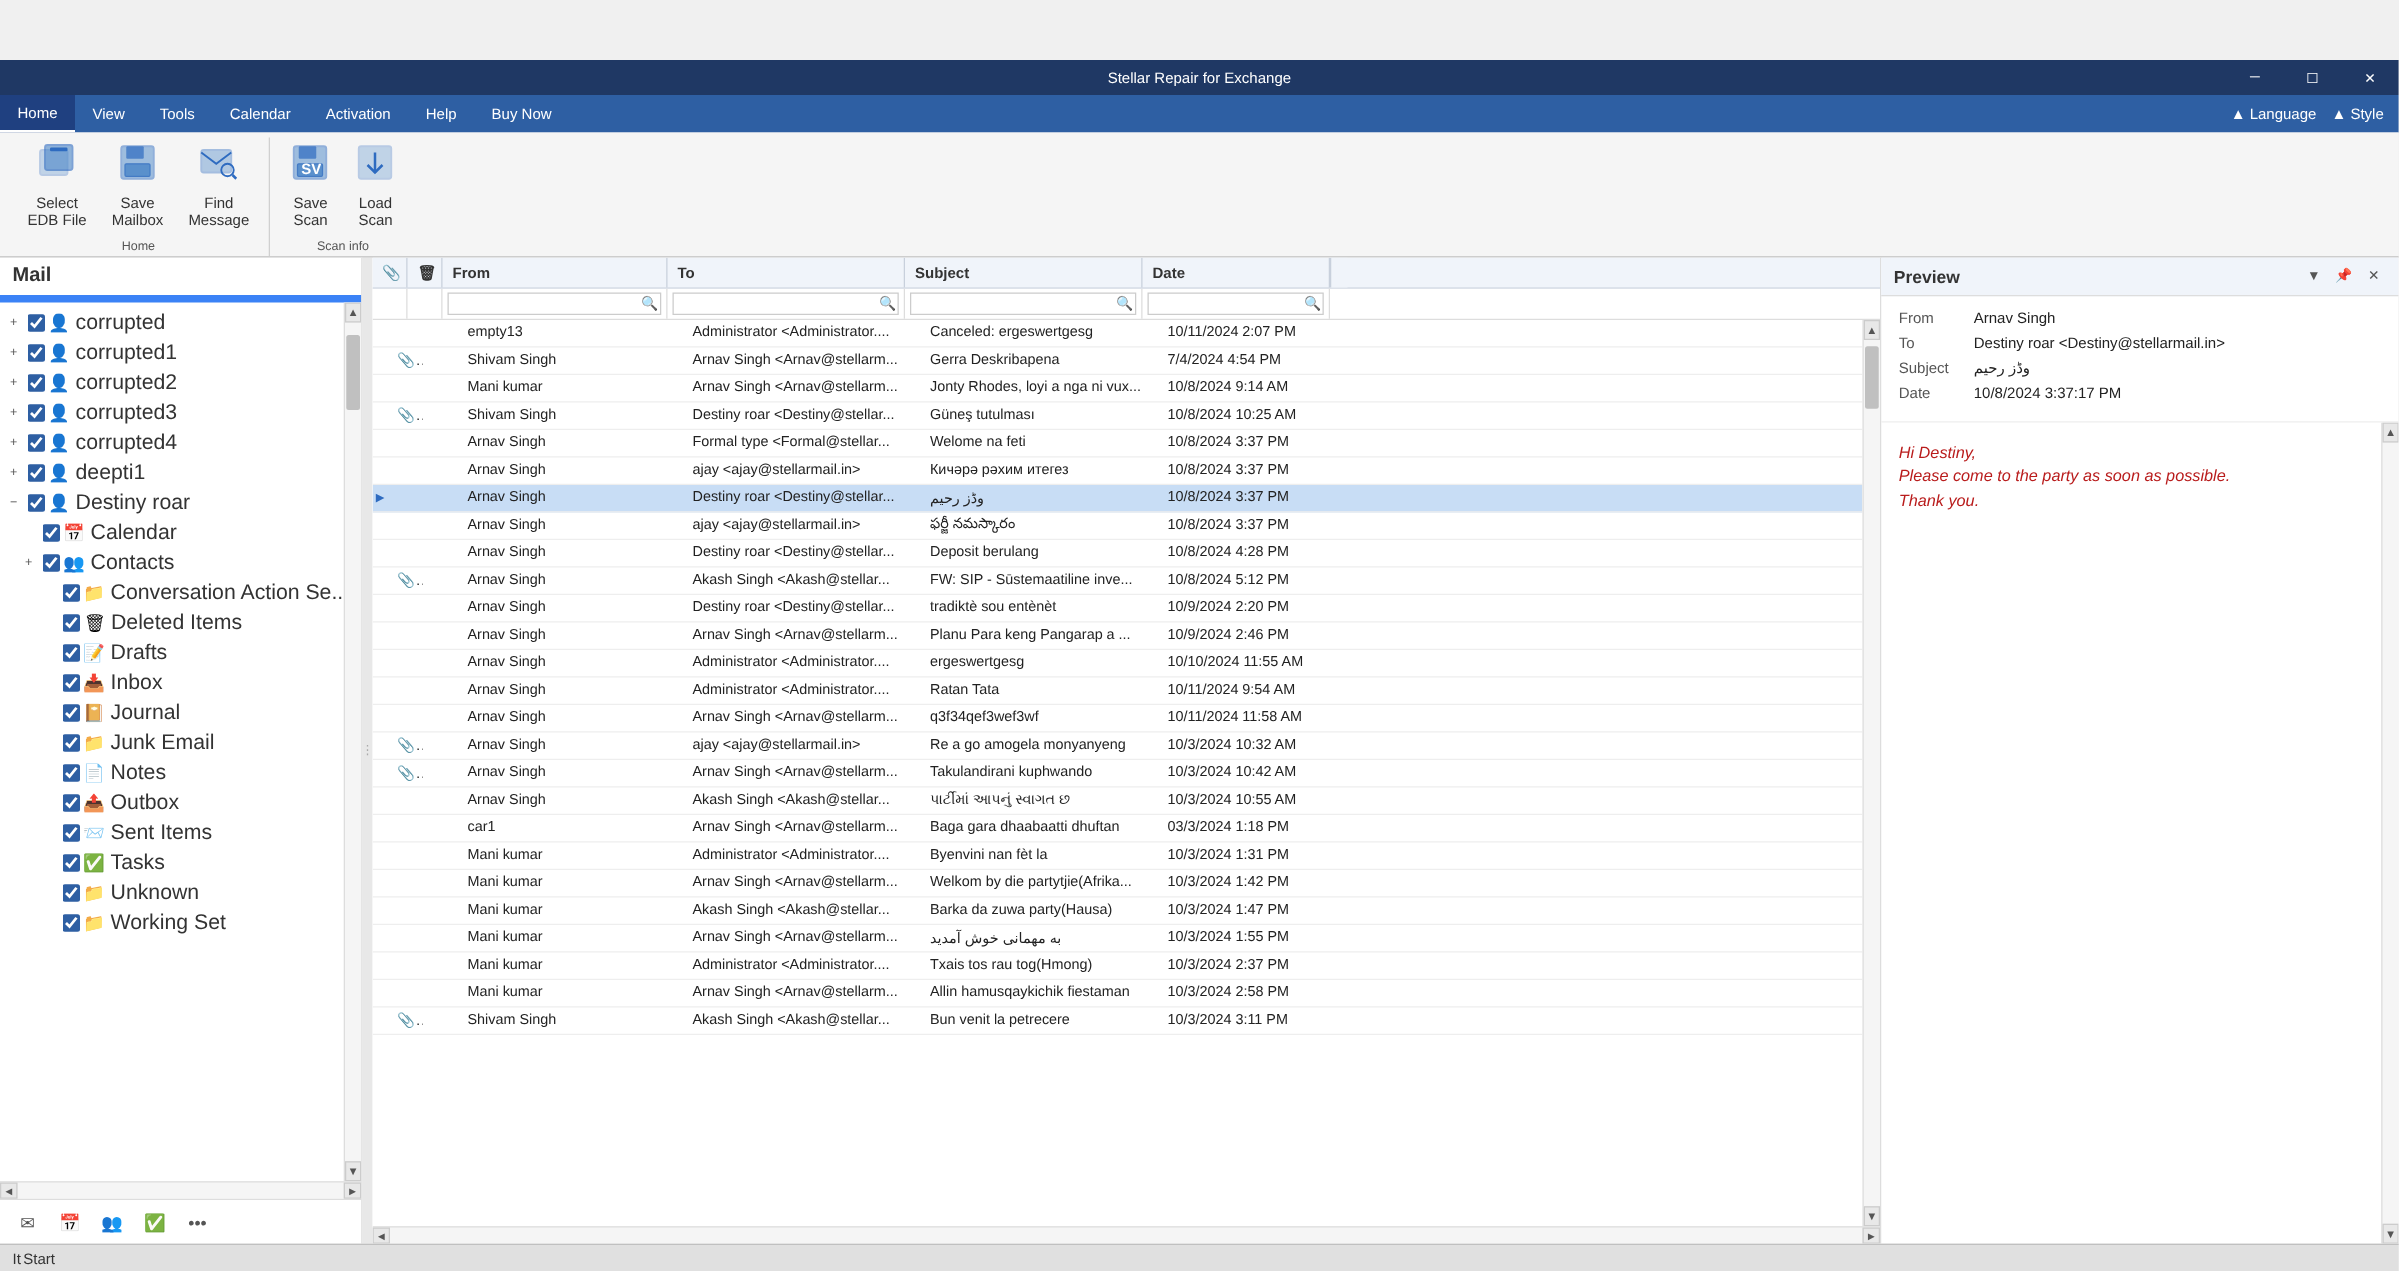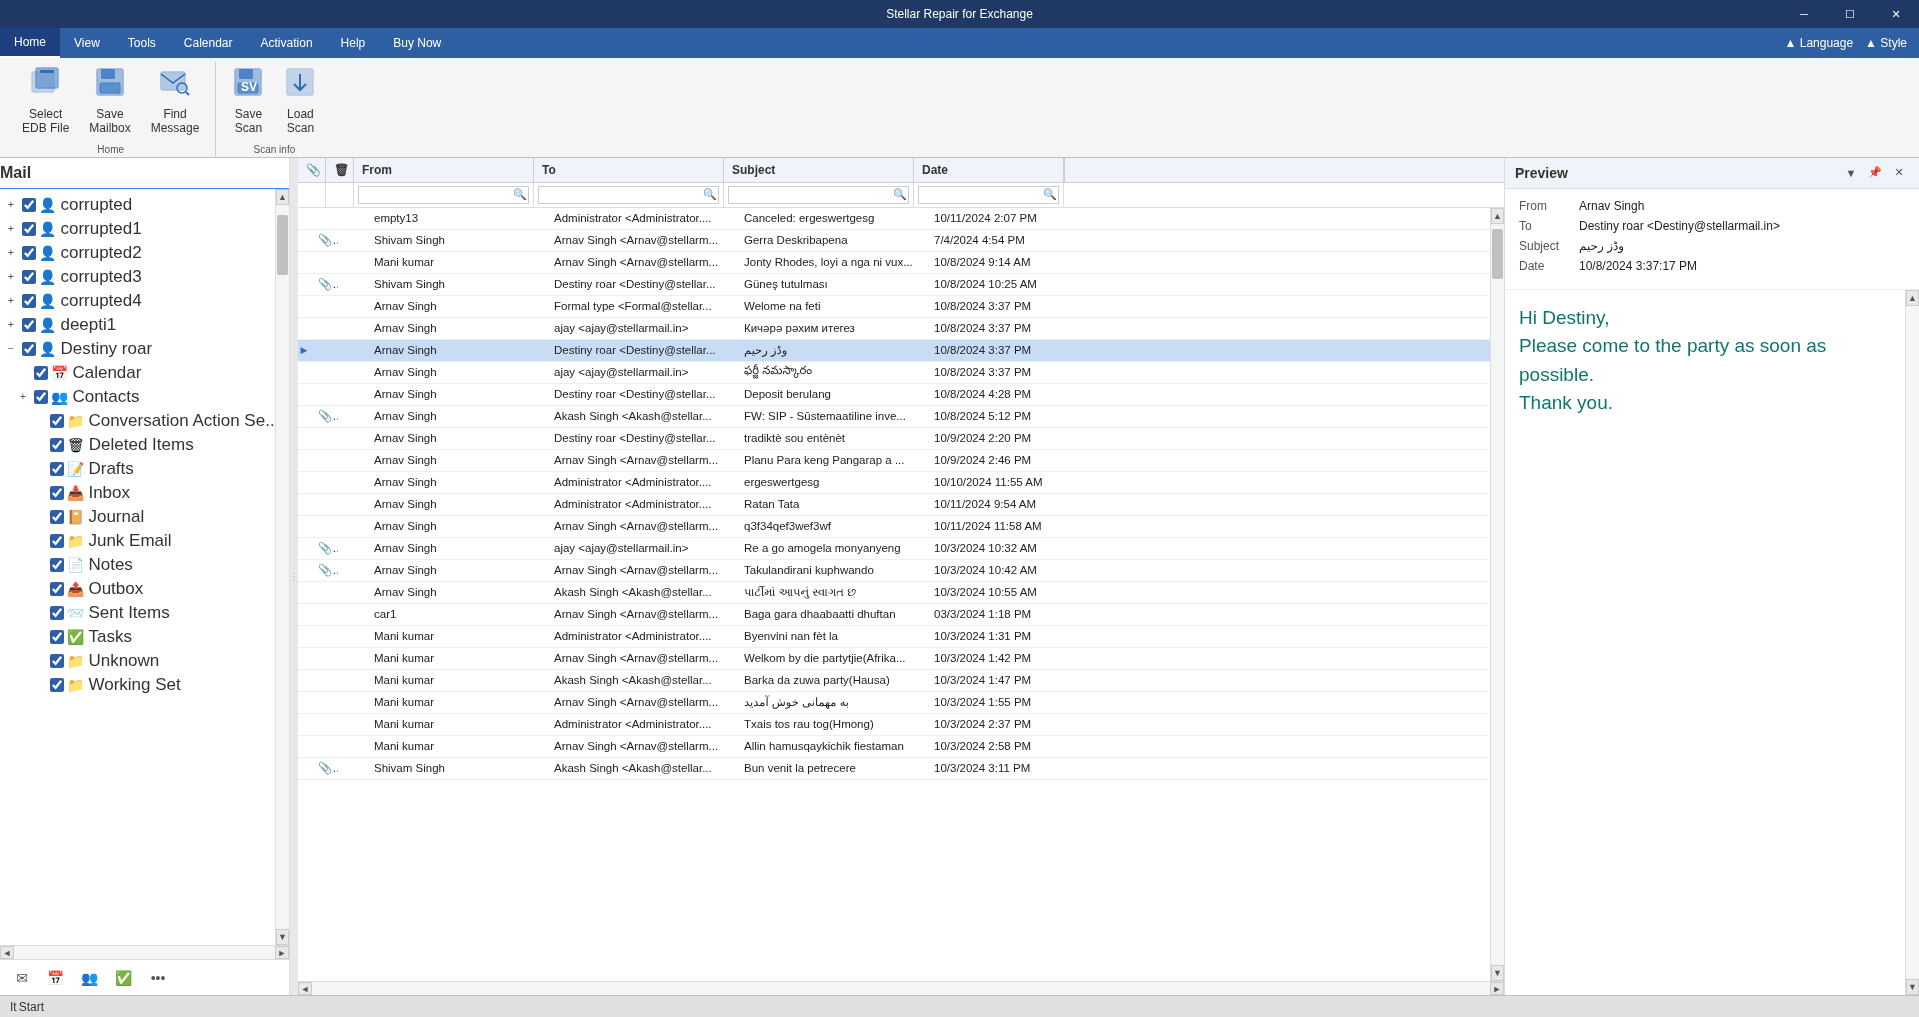--- a/index.html
+++ b/index.html
@@ -1,19 +1,19 @@
 <!DOCTYPE html>
 <html><head>
   <meta charset="utf-8">
   <style>
     * { box-sizing: border-box; margin: 0; padding: 0; font-family: 'Segoe UI', Arial, sans-serif; font-size: 12px; }
     body { width: 1919px; height: 1017px; overflow: hidden; background: #f0f0f0; display: flex; flex-direction: column; }
 
     
-    .title-bar { background: #1f3864; height: 28px; display: flex; align-items: center; justify-content: center; color: white; font-size: 12px; position: relative; }
+    .title-bar { background: #1f3864; height: 28px; display: flex; align-items: center; justify-content: center; color: white; font-size: 12px; position: relative; margin-top: 48px; }
     .title-bar .window-controls { position: absolute; right: 0; top: 0; display: flex; height: 28px; }
     .window-control { width: 46px; height: 28px; display: flex; align-items: center; justify-content: center; color: white; cursor: pointer; font-size: 11px; }
 
     
     .menu-bar { background: #2e5fa3; height: 30px; display: flex; align-items: stretch; }
     .menu-item { padding: 0 14px; display: flex; align-items: center; color: white; cursor: pointer; font-size: 12px; }
     .menu-item.active { background: #1f4080; border-bottom: 2px solid white; }
     .menu-right { margin-left: auto; display: flex; align-items: center; color: white; padding-right: 12px; font-size: 12px; gap: 12px; }
 
     
@@ -24,21 +24,21 @@
     .ribbon-buttons { display: flex; gap: 4px; align-items: flex-start; flex: 1; }
     .ribbon-btn { display: flex; flex-direction: column; align-items: center; padding: 4px 8px; cursor: pointer; border-radius: 3px; min-width: 48px; font-size: 10px; color: #333; text-align: center; }
     .ribbon-btn .icon { font-size: 26px; margin-bottom: 2px; color: #2e5fa3; }
     .ribbon-btn .label { line-height: 1.2; }
 
     
     .main-content { display: flex; flex: 1; overflow: hidden; }
 
     
     .sidebar { width: 290px; background: white; border-right: 1px solid #ddd; display: flex; flex-direction: column; overflow: hidden; }
-    .sidebar-header { padding: 6px 0; font-size: 16px; font-weight: bold; color: #333; border-bottom: 1px solid #3b82f6; }
+    .sidebar-header { padding: 6px 10px; font-size: 16px; font-weight: bold; color: #333; border-bottom: 6px solid #3b82f6; }
     .sidebar-tree { flex: 1; overflow-y: auto; overflow-x: auto; padding: 4px 0; }
     .tree-item { display: flex; align-items: center; padding: 2px 0 2px 8px; cursor: pointer; white-space: nowrap; }
     .tree-expand { width: 14px; color: #555; font-size: 10px; flex-shrink: 0; }
     .tree-checkbox { width: 14px; height: 14px; margin-right: 3px; flex-shrink: 0; accent-color: #2e5fa3; }
     .tree-icon { margin-right: 4px; font-size: 14px; flex-shrink: 0; }
     .tree-label { font-size: 17px; color: #333; }
     .sidebar-nav { height: 36px; border-top: 1px solid #ddd; display: flex; align-items: center; padding: 0 8px; gap: 6px; }
     .sidebar-nav-btn { width: 28px; height: 28px; display: flex; align-items: center; justify-content: center; border-radius: 3px; cursor: pointer; font-size: 14px; color: #555; }
 
     
@@ -65,21 +65,21 @@
     
     .preview-pane { width: 415px; border-left: 1px solid #ddd; display: flex; flex-direction: column; background: white; }
     .preview-header { background: #f0f4fa; border-bottom: 1px solid #ddd; padding: 6px 10px; display: flex; align-items: center; justify-content: space-between; }
     .preview-title { font-size: 14px; font-weight: bold; color: #333; }
     .preview-controls { display: flex; gap: 4px; }
     .preview-ctrl-btn { width: 20px; height: 18px; display: flex; align-items: center; justify-content: center; cursor: pointer; color: #555; font-size: 11px; }
     .preview-meta { padding: 10px 14px; border-bottom: 1px solid #eee; }
     .preview-meta-row { display: flex; margin-bottom: 6px; }
     .preview-meta-label { width: 60px; color: #555; font-size: 12px; flex-shrink: 0; }
     .preview-meta-value { color: #222; font-size: 12px; flex: 1; }
-    .preview-body { flex: 1; padding: 14px; overflow-y: auto; font-size: 19px; color: #0f766e; line-height: 1.5; }
+    .preview-body { flex: 1; padding: 14px; overflow-y: auto; font-size: 13px; color: #b91c1c; line-height: 1.5; font-style: italic; }
 
     
     ::-webkit-scrollbar { width: 12px; height: 12px; }
     ::-webkit-scrollbar-track { background: #f5f5f5; }
     ::-webkit-scrollbar-thumb { background: #c0c0c0; border-radius: 3px; }
 
     
     .status-bar { height: 22px; background: #e0e0e0; border-top: 1px solid #c0c0c0; display: flex; align-items: center; padding: 0 10px; font-size: 11px; color: #333; }
     .scrollbar-v { width: 14px; background: #f5f5f5; border-left: 1px solid #ddd; display: flex; flex-direction: column; }
     .scrollbar-btn { height: 16px; display: flex; align-items: center; justify-content: center; cursor: pointer; font-size: 9px; color: #555; background: #e8e8e8; border: 1px solid #ccc; }

